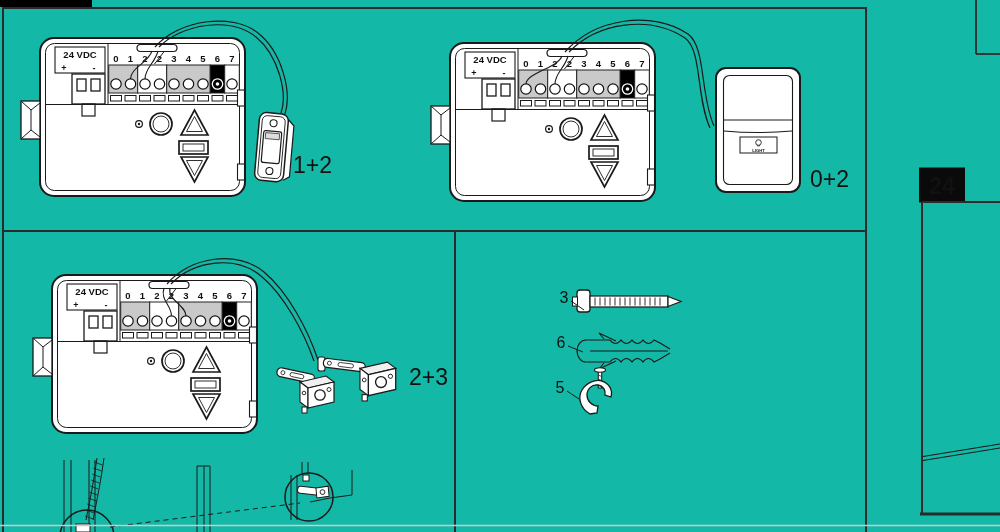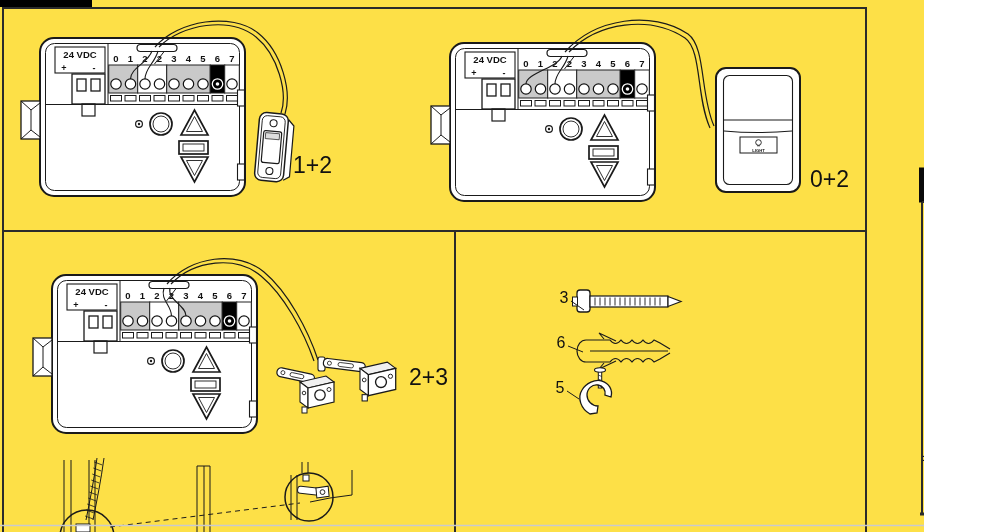--- a/index.html
+++ b/index.html
@@ -1,16 +1,16 @@
 <!DOCTYPE html>
 <html><head>
 <meta charset="utf-8">
 <style>
   html,body{margin:0;padding:0;background:#fff;}
-  #page{position:relative;width:924px;height:532px;background:#fde047;overflow:hidden;text-align:center;}
+  #page{position:relative;width:1000px;height:532px;background:#14b8a6;overflow:hidden;text-align:center;}
   svg text{font-family:"Liberation Sans","DejaVu Sans",sans-serif;fill:#111;}
 </style>
 </head>
 <body>
 
 <div id="page">
   <svg id="fig" width="1000" height="532" viewBox="0 0 1000 532">
       <line x1="2" y1="8" x2="867" y2="8" stroke="#2b2b2b" stroke-width="2" fill="none"></line>
       <line x1="3" y1="8" x2="3" y2="532" stroke="#2b2b2b" stroke-width="2" fill="none"></line>
       <line x1="866" y1="8" x2="866" y2="532" stroke="#2b2b2b" stroke-width="2" fill="none"></line>

